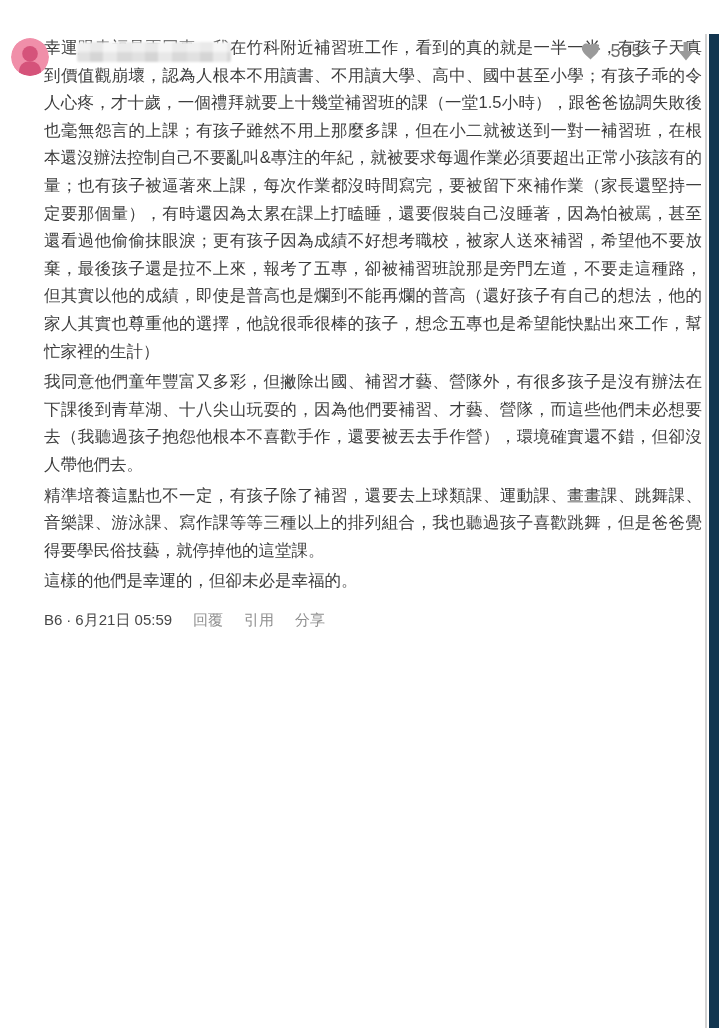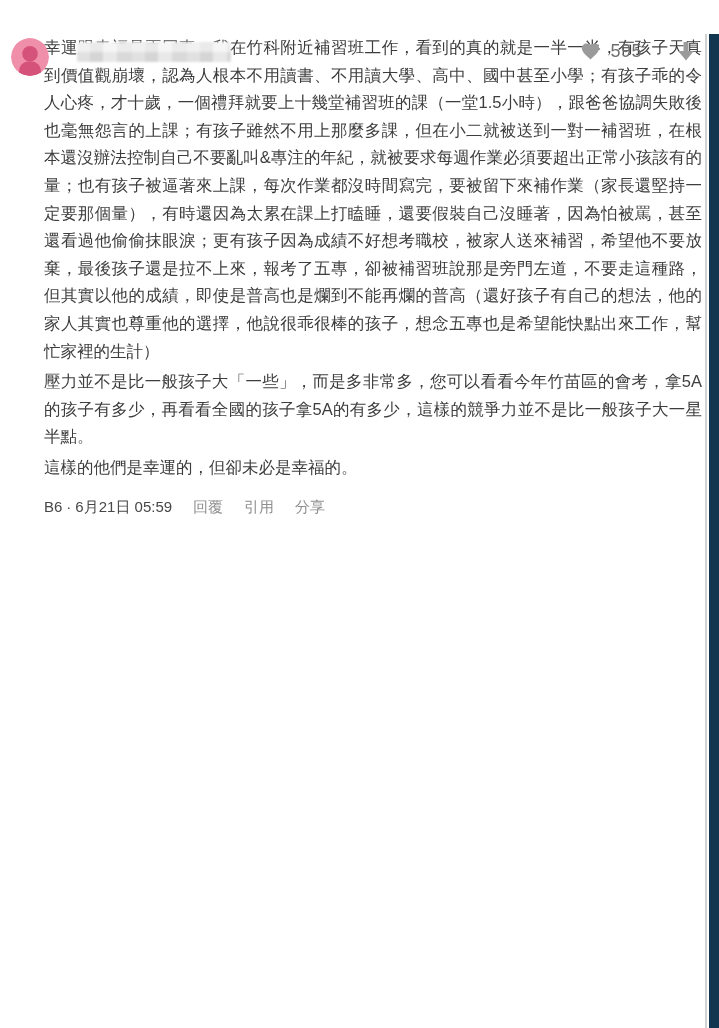--- a/index.html
+++ b/index.html
@@ -103,21 +103,22 @@
     <span class="like-count">595</span>
     <span class="arrow-btn">
       <svg width="18" height="21" viewBox="0 0 22 25">
         <path fill="#9a9a9a" d="M8 1 h6 v11 h6.5 L11 23.5 1.5 12 H8 z"></path>
       </svg>
     </span>
   </div>
 
   <div class="comment-body">
     <p>幸運跟幸福是兩回事，我在竹科附近補習班工作，看到的真的就是一半一半，有孩子天真到價值觀崩壞，認為人根本不用讀書、不用讀大學、高中、國中甚至小學；有孩子乖的令人心疼，才十歲，一個禮拜就要上十幾堂補習班的課（一堂1.5小時），跟爸爸協調失敗後也毫無怨言的上課；有孩子雖然不用上那麼多課，但在小二就被送到一對一補習班，在根本還沒辦法控制自己不要亂叫&amp;專注的年紀，就被要求每週作業必須要超出正常小孩該有的量；也有孩子被逼著來上課，每次作業都沒時間寫完，要被留下來補作業（家長還堅持一定要那個量），有時還因為太累在課上打瞌睡，還要假裝自己沒睡著，因為怕被罵，甚至還看過他偷偷抹眼淚；更有孩子因為成績不好想考職校，被家人送來補習，希望他不要放棄，最後孩子還是拉不上來，報考了五專，卻被補習班說那是旁門左道，不要走這種路，但其實以他的成績，即使是普高也是爛到不能再爛的普高（還好孩子有自己的想法，他的家人其實也尊重他的選擇，他說很乖很棒的孩子，想念五專也是希望能快點出來工作，幫忙家裡的生計）</p>
-    <p>壓力並不是比一般孩子大「一些」，而是多非常多，您可以看看今年竹苗區的會考，拿5A的孩子有多少，再看看全國的孩子拿5A的有多少，這樣的競爭力並不是比一般孩子大一星半點。</p>
+    <p>我同意他們童年豐富又多彩，但撇除出國、補習才藝、營隊外，有很多孩子是沒有辦法在下課後到青草湖、十八尖山玩耍的，因為他們要補習、才藝、營隊，而這些他們未必想要去（我聽過孩子抱怨他根本不喜歡手作，還要被丟去手作營），環境確實還不錯，但卻沒人帶他們去。</p>
+    <p>精準培養這點也不一定，有孩子除了補習，還要去上球類課、運動課、畫畫課、跳舞課、音樂課、游泳課、寫作課等等三種以上的排列組合，我也聽過孩子喜歡跳舞，但是爸爸覺得要學民俗技藝，就停掉他的這堂課。</p>
     <p>這樣的他們是幸運的，但卻未必是幸福的。</p>
   </div>
 
   <div class="comment-footer">
     <span class="floor-meta"><span>B6</span><span class="dot">·</span><span>6月21日 05:59</span></span>
     <a class="footer-action">回覆</a>
     <a class="footer-action">引用</a>
     <a class="footer-action">分享</a>
   </div>
 

